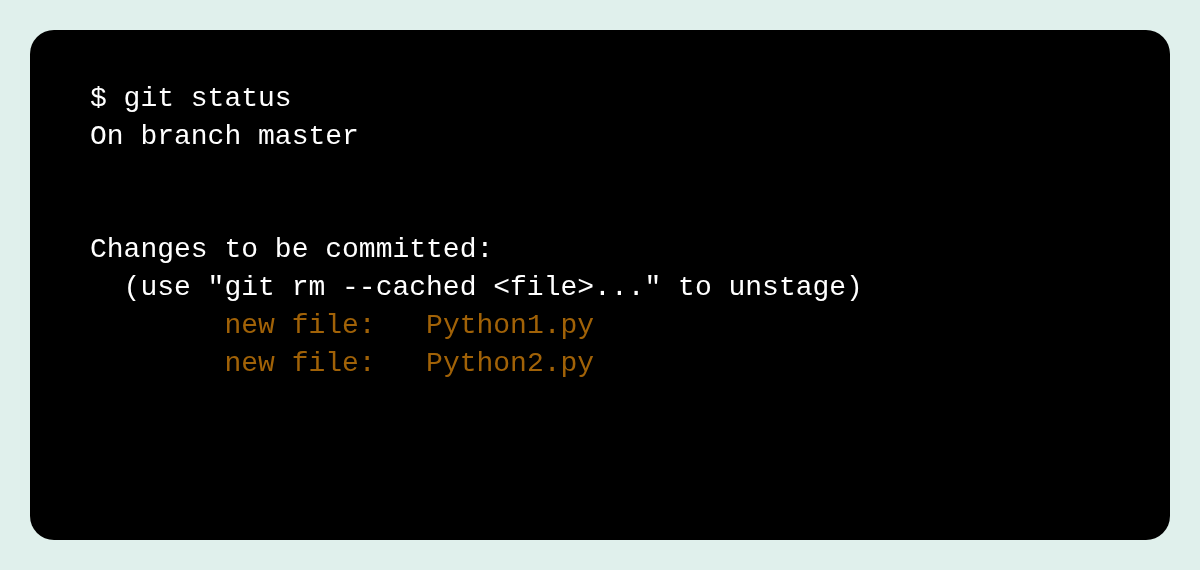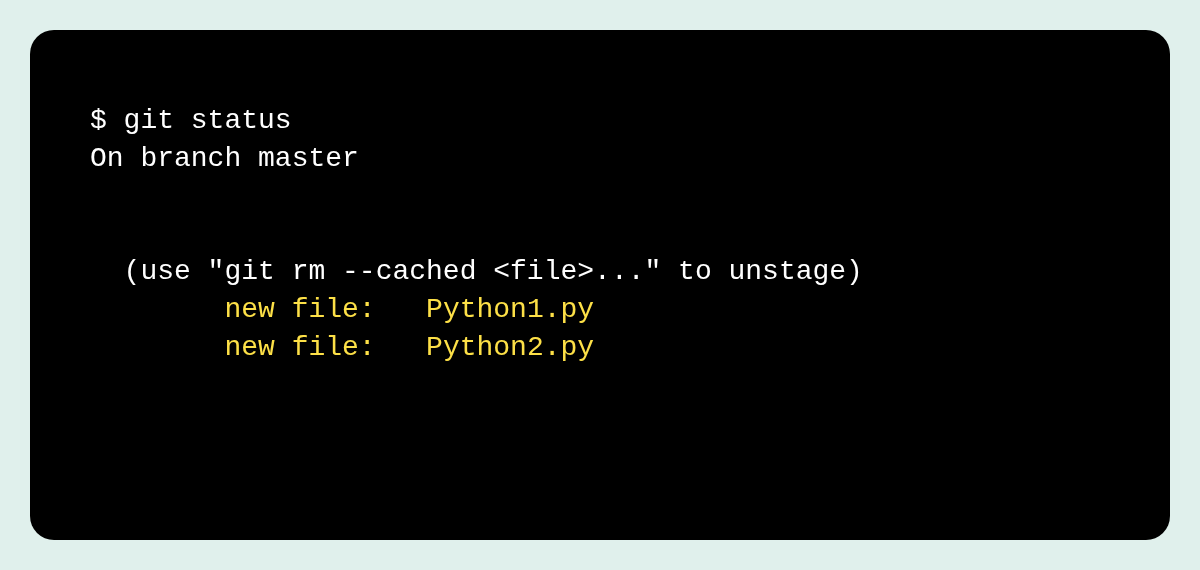--- a/index.html
+++ b/index.html
@@ -14,44 +14,45 @@
       display: flex;
       align-items: center;
       justify-content: center;
       padding: 30px;
     }
     .terminal {
       width: 100%;
       height: 100%;
       background-color: #000000;
       border-radius: 24px;
-      padding: 72px 60px;
+      padding: 50px 60px;
       font-family: 'Consolas', 'Courier New', monospace;
       font-size: 28px;
       line-height: 1.35;
       color: #ffffff;
       overflow: hidden;
     }
     .terminal-line {
       white-space: pre;
     }
     .green {
-      color: #fde047;
+      color: #a16207;
     }
     .indent-2 {
       padding-left: 8ch;
     }
     .blank-line {
       height: 1.35em;
     }
   </style>
 </head>
 <body>
 
 <div class="terminal">
   <div class="terminal-line"><span>$ </span><span>git status</span></div>
   <div class="terminal-line">On branch master</div>
   <div class="blank-line"></div>
   <div class="blank-line"></div>
+  <div class="terminal-line">Changes to be committed:</div>
   <div class="terminal-line">  (use "git rm --cached &lt;file&gt;..." to unstage)</div>
   <div class="terminal-line indent-2 green"><span>new file:</span><span>   </span><span>Python1.py</span></div>
   <div class="terminal-line indent-2 green"><span>new file:</span><span>   </span><span>Python2.py</span></div>
 </div>
 
 </body></html>

